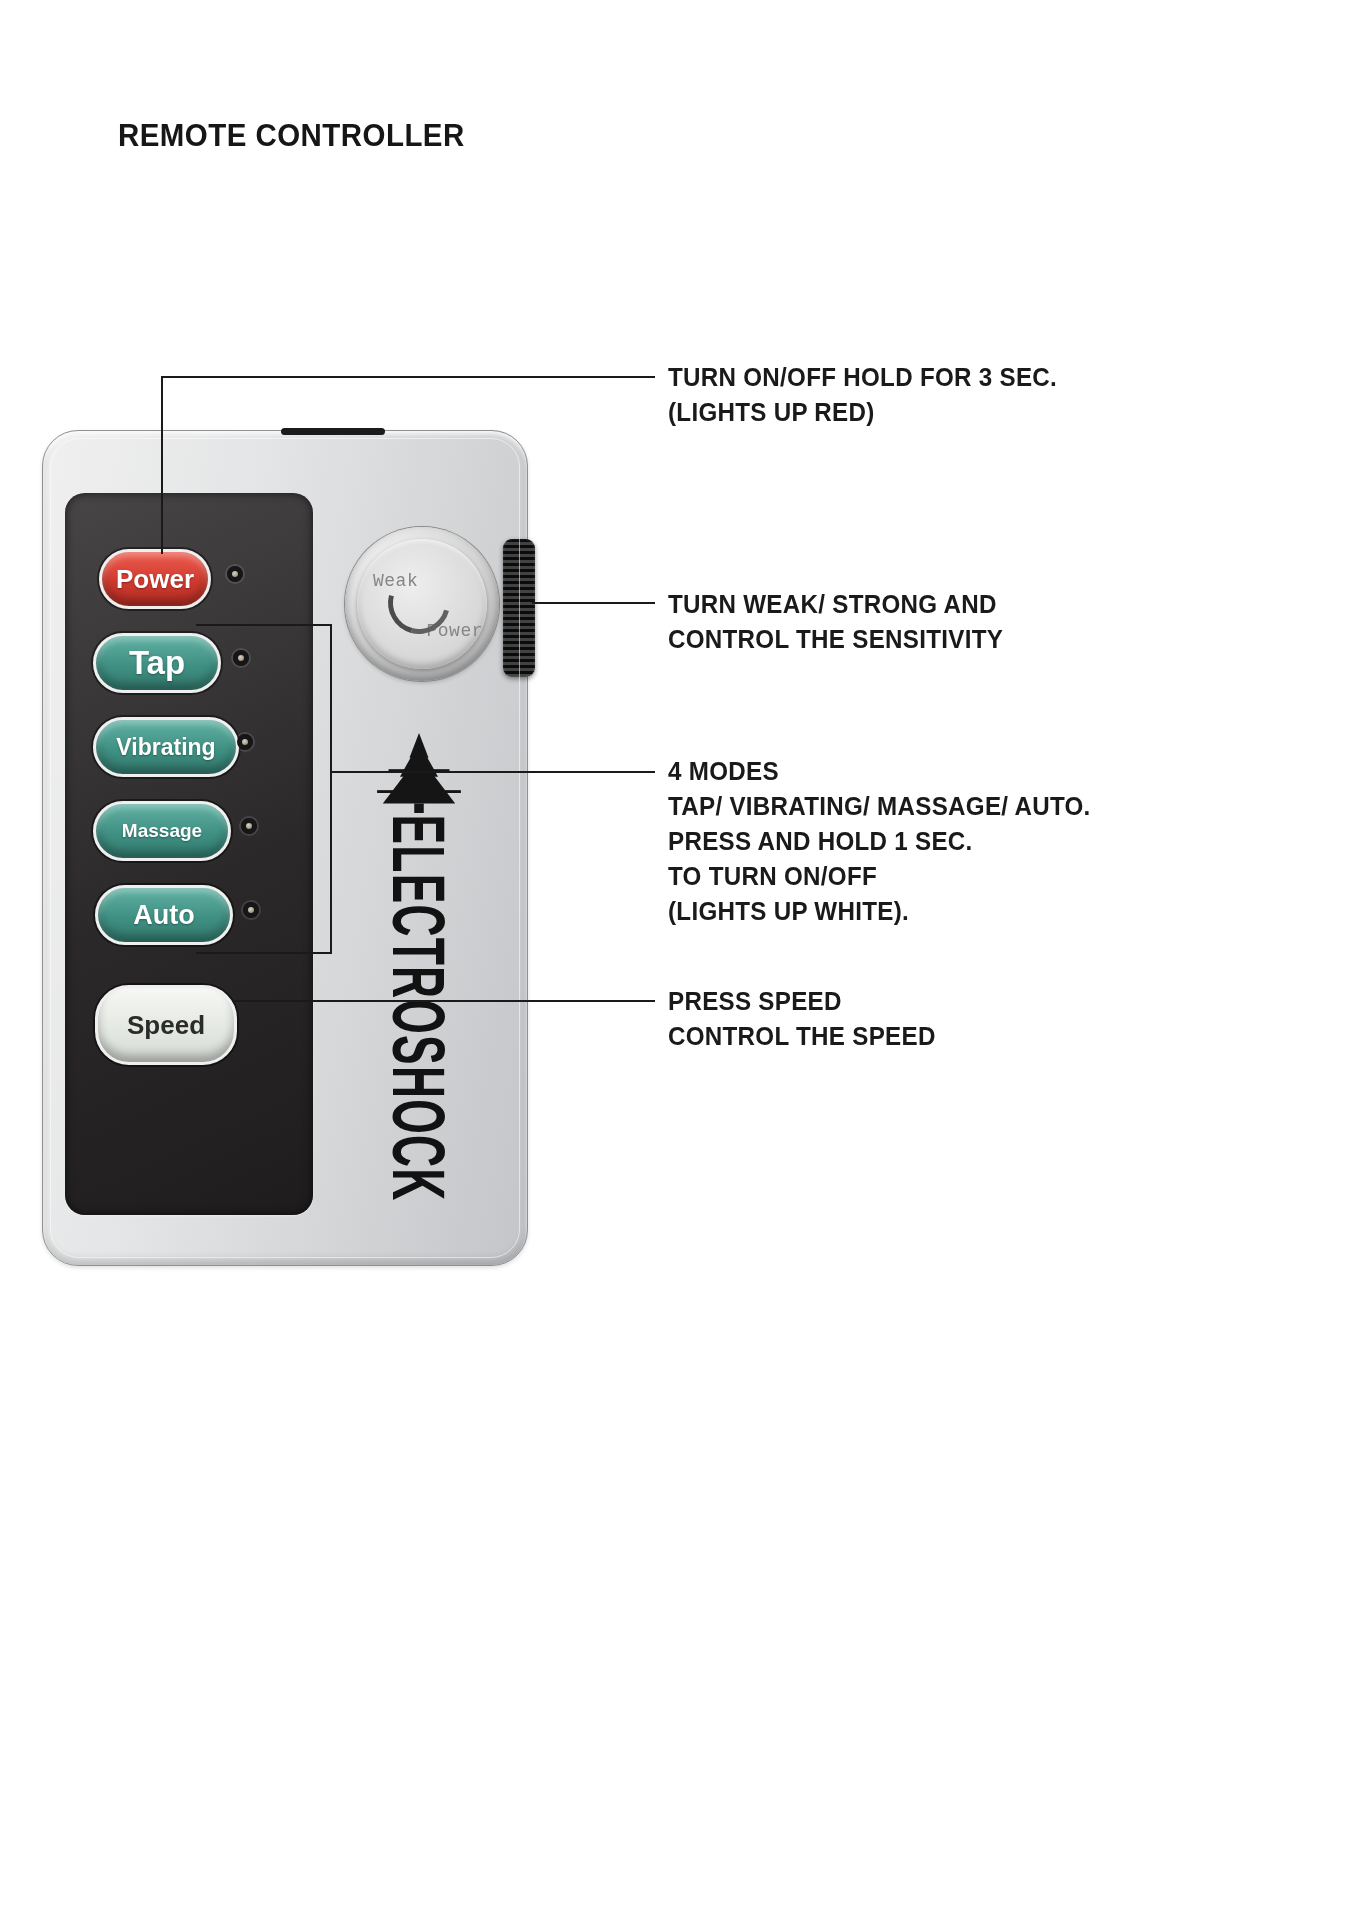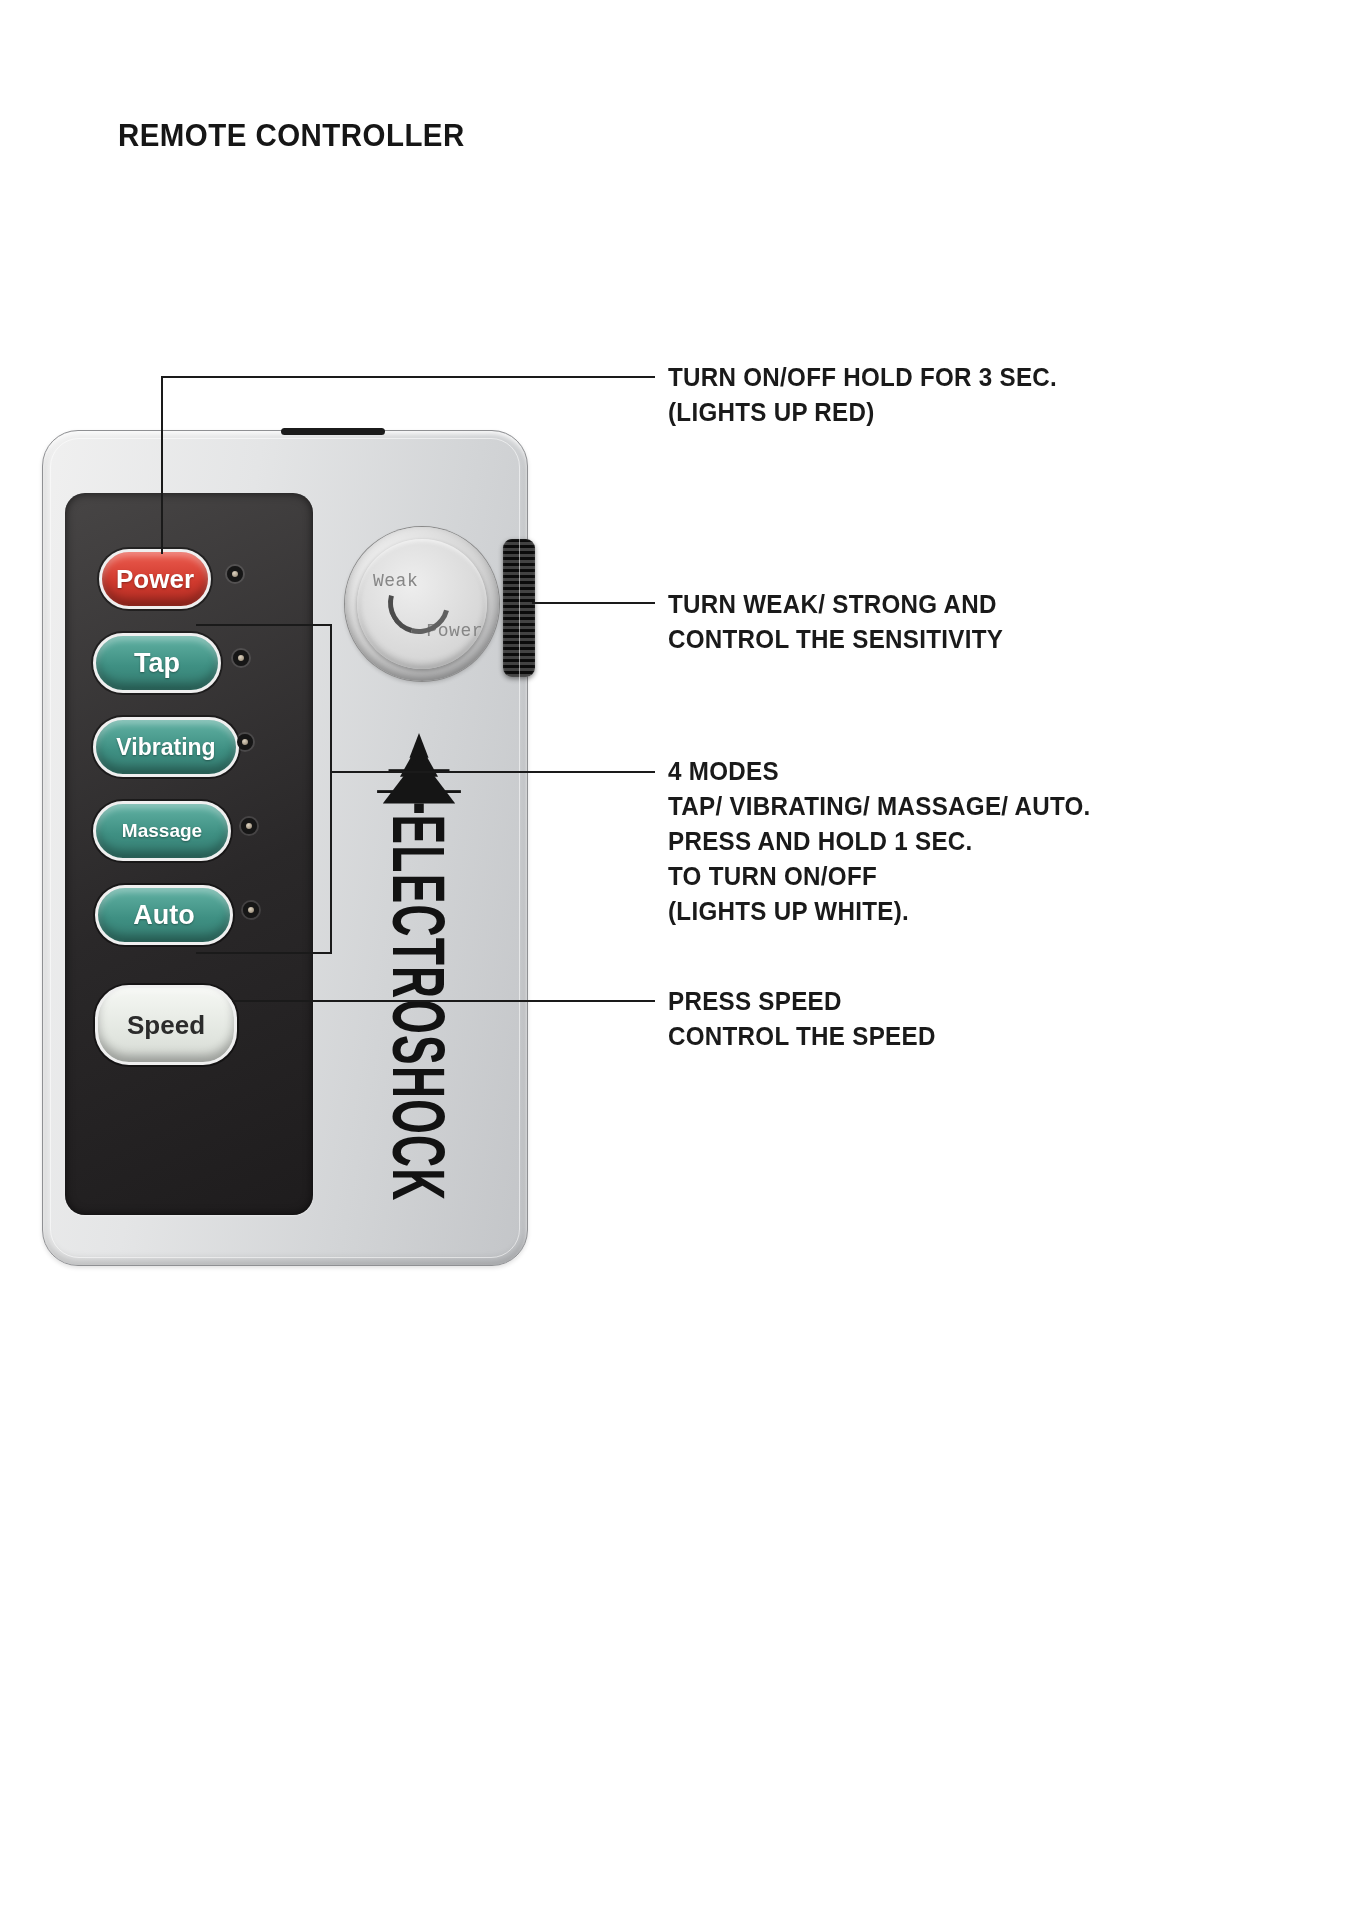--- a/index.html
+++ b/index.html
@@ -45,21 +45,21 @@
   .rbtn {
     position:absolute; border-radius:34px;
     display:flex; align-items:center; justify-content:center;
     font-weight:700; color:#ffffff;
     border:3px solid #efefef;
     box-shadow: 0 0 0 2px rgba(0,0,0,.45), inset 0 -7px 10px rgba(0,0,0,.28), inset 0 4px 6px rgba(255,255,255,.32);
     text-shadow:0 1px 2px rgba(0,0,0,.35);
   }
   .btn-power   { left:34px; top:56px;  width:112px; height:60px; font-size:26px;
     background:linear-gradient(180deg,#ec5c4f 0%,#d03a2e 55%,#b52e24 100%); }
-  .btn-tap     { left:28px; top:140px; width:128px; height:60px; font-size:27px;
+  .btn-tap     { left:28px; top:140px; width:128px; height:60px; font-size:33px;
     background:linear-gradient(180deg,#61b1a3 0%,#3f9083 55%,#347c70 100%); }
   .btn-vibrating{ left:28px; top:224px; width:146px; height:60px; font-size:23px;
     background:linear-gradient(180deg,#61b1a3 0%,#3f9083 55%,#347c70 100%); }
   .btn-massage { left:28px; top:308px; width:138px; height:60px; font-size:19px;
     background:linear-gradient(180deg,#61b1a3 0%,#3f9083 55%,#347c70 100%); }
   .btn-auto    { left:30px; top:392px; width:138px; height:60px; font-size:27px;
     background:linear-gradient(180deg,#61b1a3 0%,#3f9083 55%,#347c70 100%); }
   .btn-speed   { left:30px; top:492px; width:142px; height:80px; font-size:26px;
     background:linear-gradient(180deg,#f5f7f3 0%,#e3e7e1 60%,#d6dad4 100%);
     color:#2b2b2b; text-shadow:none; }

